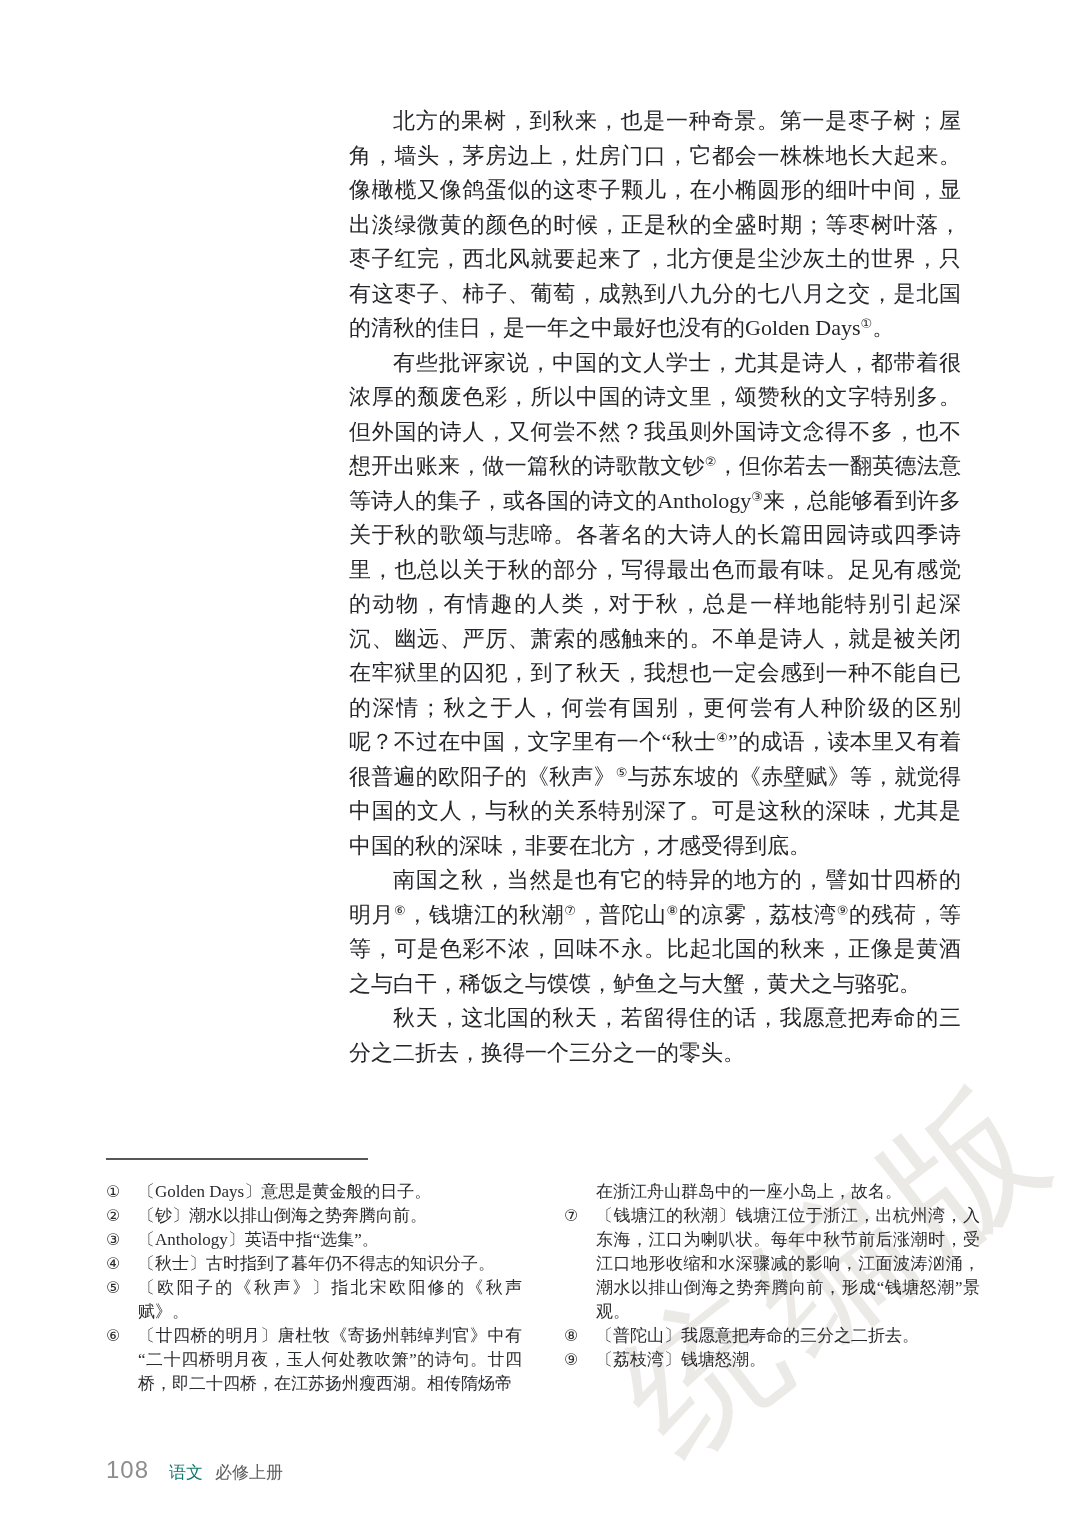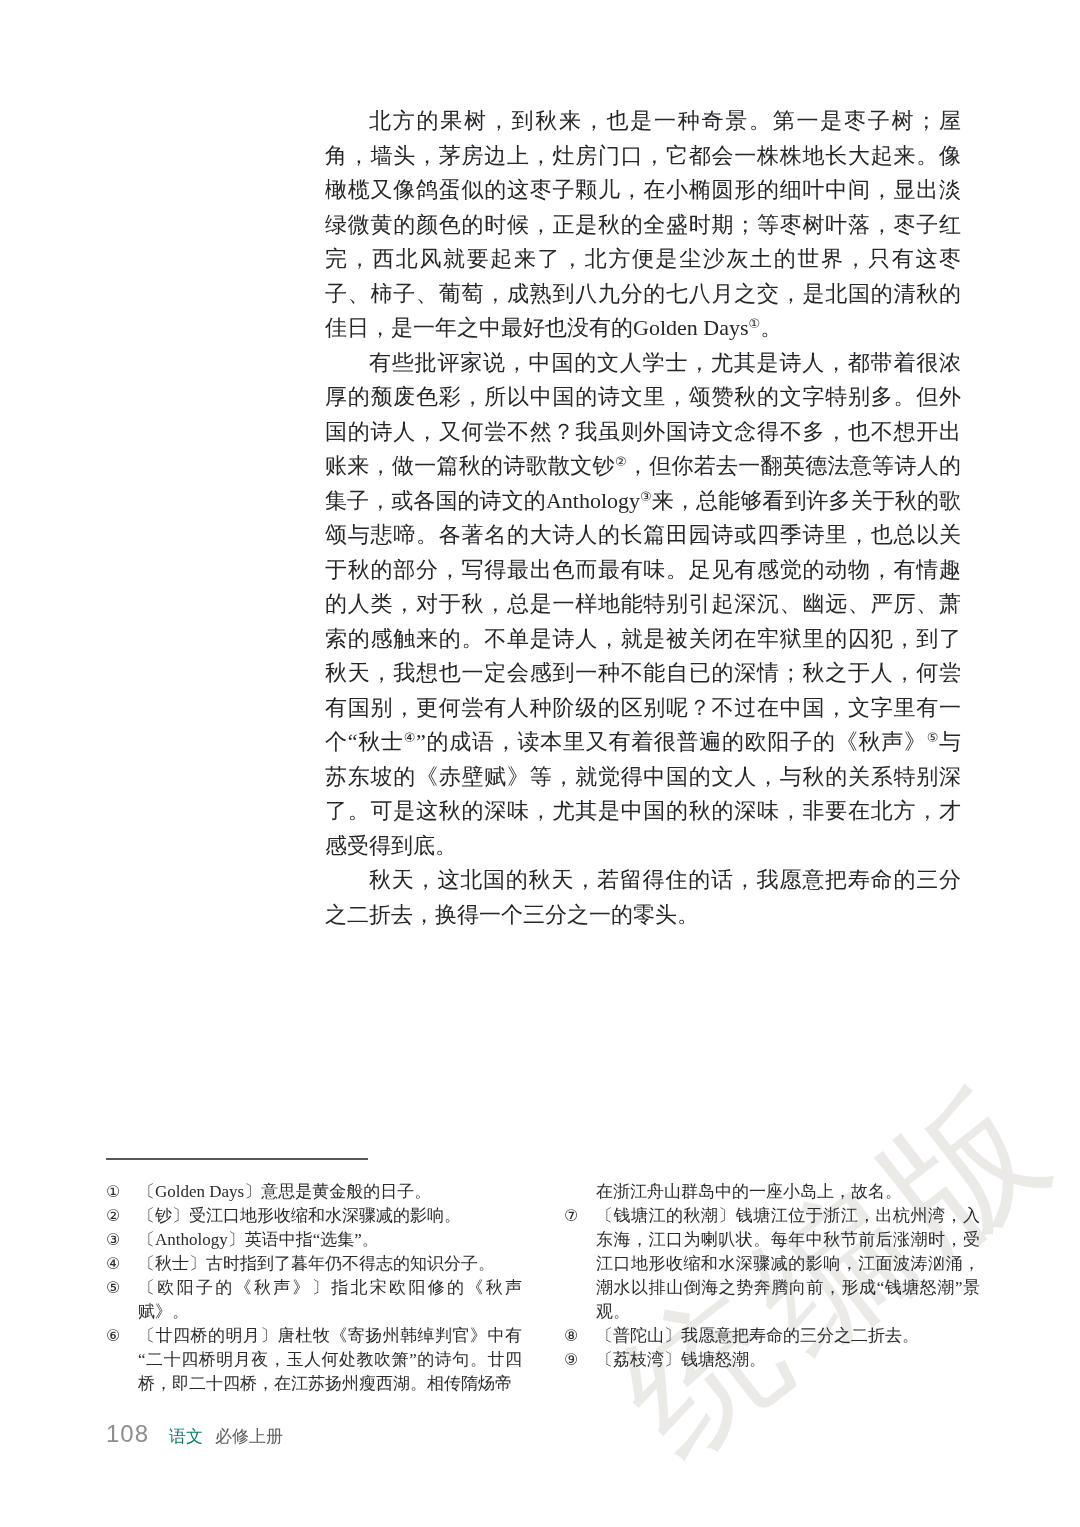--- a/index.html
+++ b/index.html
@@ -17,20 +17,21 @@
     position:absolute;
     left:325px; top:104px;
     width:636px;
     font-size:22px;
     line-height:34.5px;
     z-index:2;
   }
   .para {
     text-indent:2em;
     text-align:justify;
+    margin-left:24px;
   }
   sup.fnref {
     font-size:13px;
     line-height:0;
     vertical-align:7px;
     font-family:"DejaVu Sans","Liberation Sans",sans-serif;
   }
   .dateline {
     margin-top:36px;
     text-align:right;
@@ -58,21 +59,21 @@
   .fn-marker {
     flex:0 0 32px;
     font-family:"DejaVu Sans","Liberation Sans",sans-serif;
     font-size:16px;
   }
   .fn-text { flex:1; text-align:justify; }
 
   
   .page-footer {
     position:absolute;
-    left:106px; top:1420px;
+    left:106px; top:1456px;
     display:flex;
     align-items:baseline;
     font-family:"Liberation Sans","DejaVu Sans",sans-serif;
     z-index:2;
   }
   .page-number { font-size:24px; color:#8d8d90; letter-spacing:1px; }
   .footer-subject { margin-left:20px; font-size:17px; color:#0f766e; }
   .footer-volume  { margin-left:12px; font-size:17px; color:#5d5d61; }
 
   
@@ -95,34 +96,35 @@
 </style>
 </head>
 <body>
 
 <div class="watermark">统编版</div>
 
 <div class="content">
 
 <p class="para">北方的果树，到秋来，也是一种奇景。第一是枣子树；屋角，墙头，茅房边上，灶房门口，它都会一株株地长大起来。像橄榄又像鸽蛋似的这枣子颗儿，在小椭圆形的细叶中间，显出淡绿微黄的颜色的时候，正是秋的全盛时期；等枣树叶落，枣子红完，西北风就要起来了，北方便是尘沙灰土的世界，只有这枣子、柿子、葡萄，成熟到八九分的七八月之交，是北国的清秋的佳日，是一年之中最好也没有的Golden Days<sup class="fnref">①</sup>。</p>
     <p class="para">有些批评家说，中国的文人学士，尤其是诗人，都带着很浓厚的颓废色彩，所以中国的诗文里，颂赞秋的文字特别多。但外国的诗人，又何尝不然？我虽则外国诗文念得不多，也不想开出账来，做一篇秋的诗歌散文钞<sup class="fnref">②</sup>，但你若去一翻英德法意等诗人的集子，或各国的诗文的Anthology<sup class="fnref">③</sup>来，总能够看到许多关于秋的歌颂与悲啼。各著名的大诗人的长篇田园诗或四季诗里，也总以关于秋的部分，写得最出色而最有味。足见有感觉的动物，有情趣的人类，对于秋，总是一样地能特别引起深沉、幽远、严厉、萧索的感触来的。不单是诗人，就是被关闭在牢狱里的囚犯，到了秋天，我想也一定会感到一种不能自已的深情；秋之于人，何尝有国别，更何尝有人种阶级的区别呢？不过在中国，文字里有一个“秋士<sup class="fnref">④</sup>”的成语，读本里又有着很普遍的欧阳子的《秋声》<sup class="fnref">⑤</sup>与苏东坡的《赤壁赋》等，就觉得中国的文人，与秋的关系特别深了。可是这秋的深味，尤其是中国的秋的深味，非要在北方，才感受得到底。</p>
+    <p class="para">南国之秋，当然是也有它的特异的地方的，譬如廿四桥的明月<sup class="fnref">⑥</sup>，钱塘江的秋潮<sup class="fnref">⑦</sup>，普陀山<sup class="fnref">⑧</sup>的凉雾，荔枝湾<sup class="fnref">⑨</sup>的残荷，等等，可是色彩不浓，回味不永。比起北国的秋来，正像是黄酒之与白干，稀饭之与馍馍，鲈鱼之与大蟹，黄犬之与骆驼。</p>
     <p class="para">秋天，这北国的秋天，若留得住的话，我愿意把寿命的三分之二折去，换得一个三分之一的零头。</p>
   </div>
 
 <div class="footnotes">
   <div class="fn-divider"></div>
   <div class="fn-columns">
     <div class="fn-col">
         <div class="fn-item">
           <span class="fn-marker">①</span>
           <span class="fn-text">〔Golden Days〕意思是黄金般的日子。</span>
         </div>
         <div class="fn-item">
           <span class="fn-marker">②</span>
-          <span class="fn-text">〔钞〕受江口地形收缩和水深骤减的影响。</span>
+          <span class="fn-text">〔钞〕潮水以排山倒海之势奔腾向前。</span>
         </div>
         <div class="fn-item">
           <span class="fn-marker">③</span>
           <span class="fn-text">〔Anthology〕英语中指“选集”。</span>
         </div>
         <div class="fn-item">
           <span class="fn-marker">④</span>
           <span class="fn-text">〔秋士〕古时指到了暮年仍不得志的知识分子。</span>
         </div>
         <div class="fn-item">

